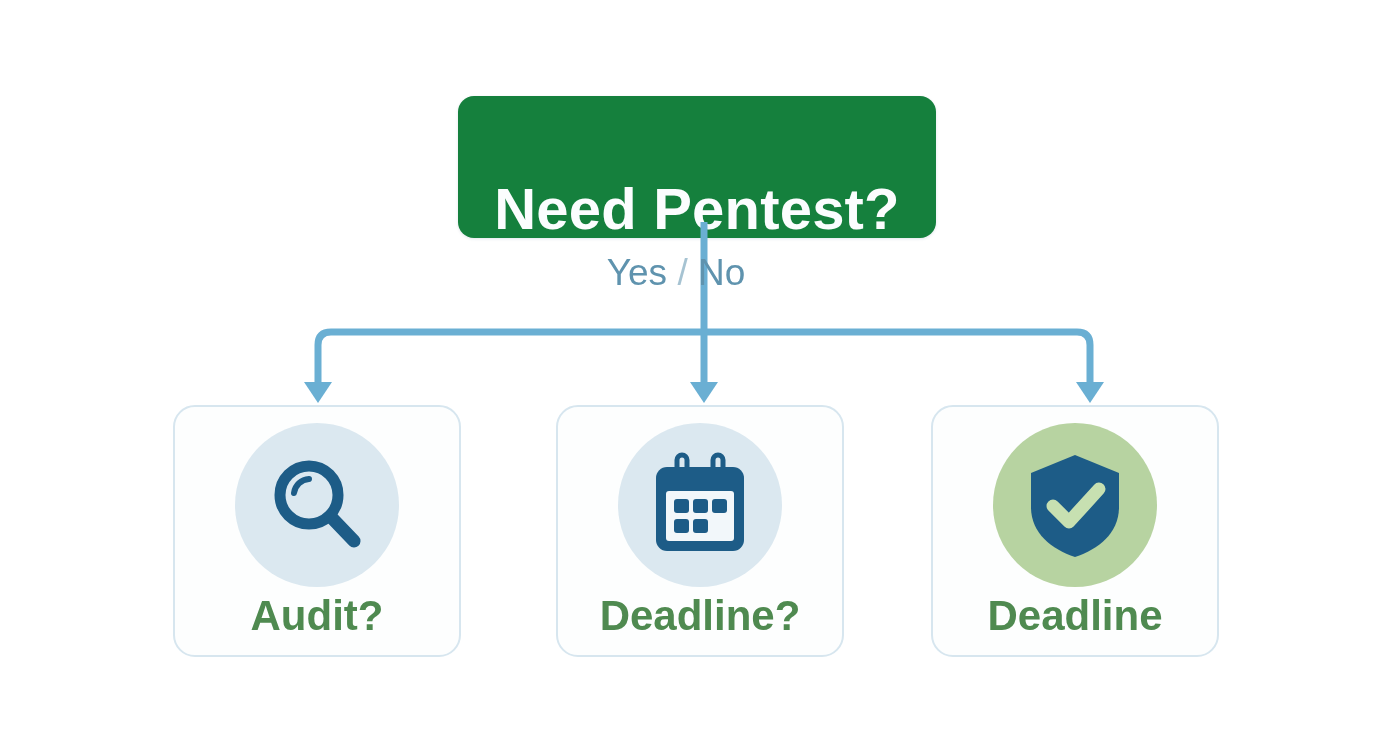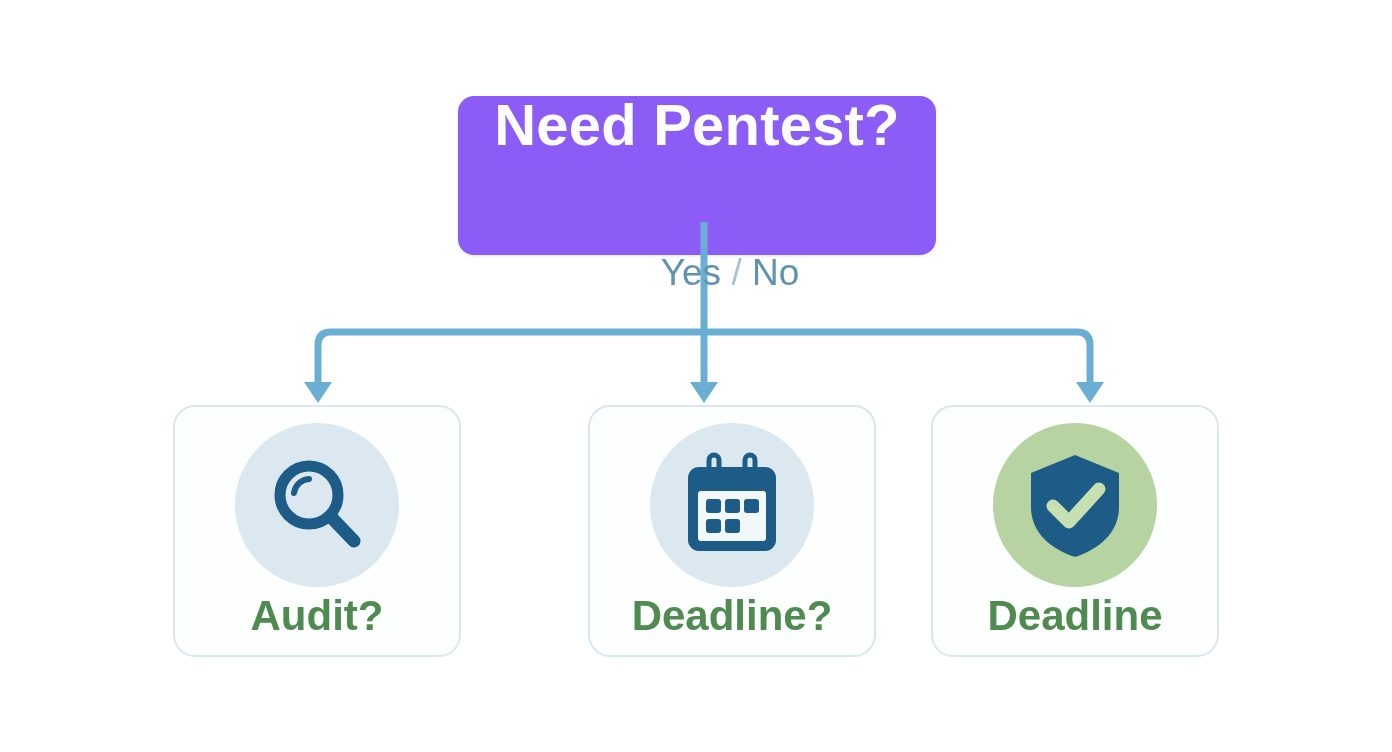--- a/index.html
+++ b/index.html
@@ -19,25 +19,25 @@
     background: #ffffff;
     overflow: hidden;
   }
 
   
   .root-node {
     position: absolute;
     left: 458px;
     top: 96px;
     width: 478px;
-    height: 159px;
-    background: #8b5cf6;
+    height: 142px;
+    background: #15803d;
     border-radius: 16px;
     display: flex;
-    align-items: flex-start;
+    align-items: flex-end;
     justify-content: center;
     box-shadow: 0 1px 3px rgba(40,80,110,0.14);
     box-sizing: border-box;
   }
   .root-node-label {
     color: #fbfdfe;
     font-size: 58px;
     font-weight: bold;
     letter-spacing: 0.2px;
     line-height: 1;
@@ -50,21 +50,21 @@
     left: 0;
     top: 0;
     width: 1392px;
     height: 752px;
     pointer-events: none;
   }
 
   
   .branch-label {
     position: absolute;
-    left: 624px;
+    left: 570px;
     top: 252px;
     width: 212px;
     text-align: center;
     color: #5f93ae;
     font-size: 37px;
     font-weight: normal;
     line-height: 1.15;
     white-space: nowrap;
   }
   .branch-label .sep { opacity: 0.55; }
@@ -78,21 +78,21 @@
     background: #fdfefe;
     border: 2px solid #d7e6ef;
     border-radius: 22px;
     box-sizing: border-box;
     display: flex;
     flex-direction: column;
     align-items: center;
     justify-content: flex-start;
   }
   .card.c1 { left: 173px; }
-  .card.c2 { left: 588px; }
+  .card.c2 { left: 556px; }
   .card.c3 { left: 931px; }
 
   .icon-circle {
     width: 164px;
     height: 164px;
     border-radius: 50%;
     margin-top: 16px;
     display: flex;
     align-items: center;
     justify-content: center;

